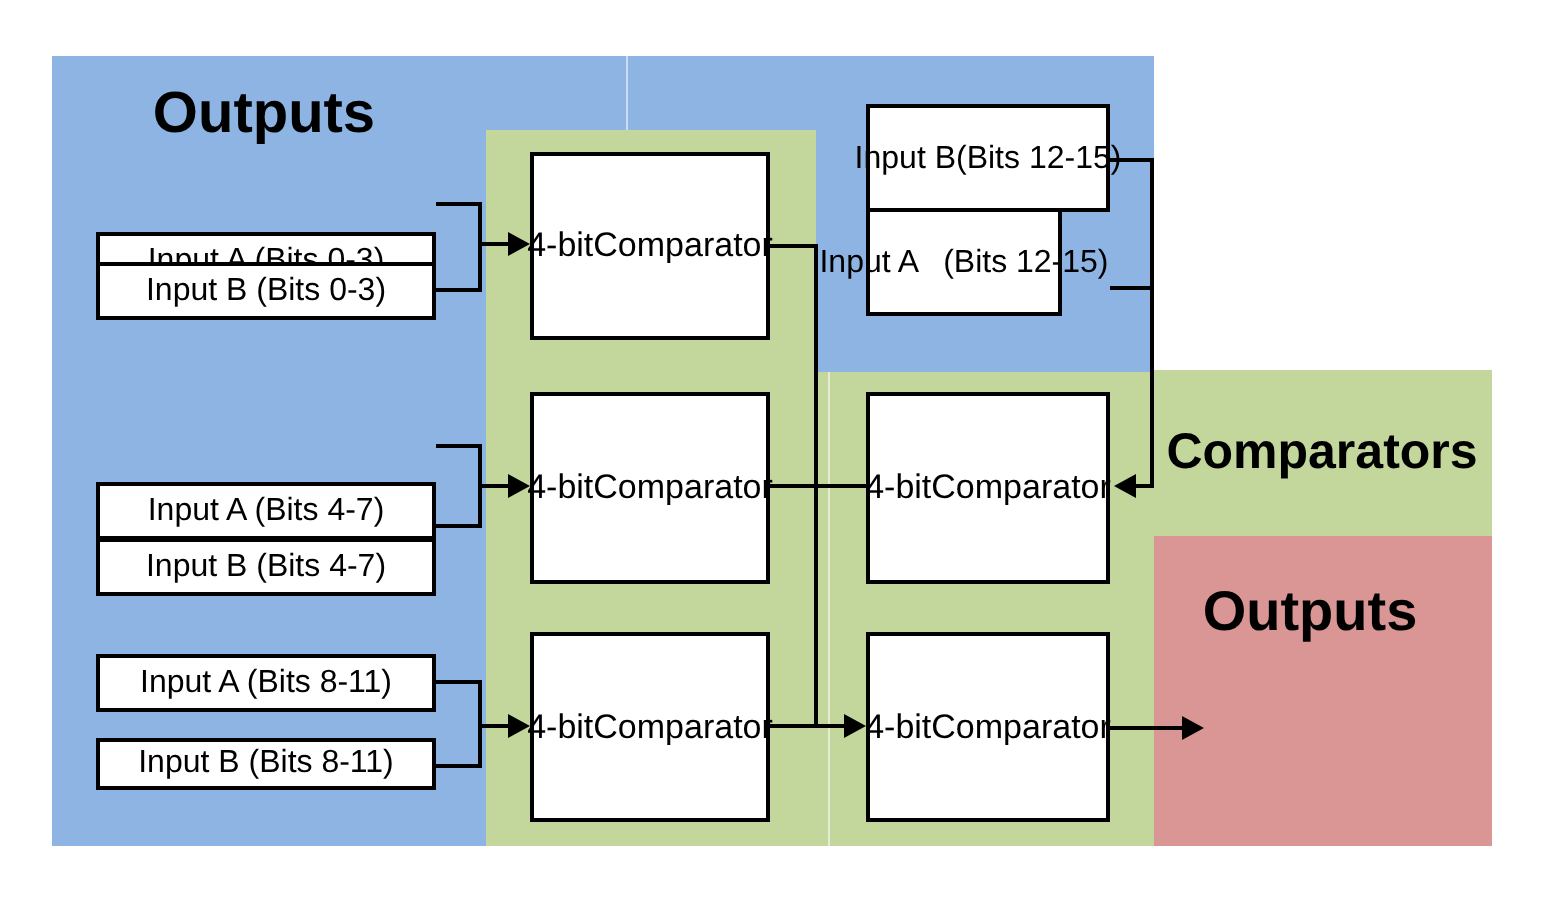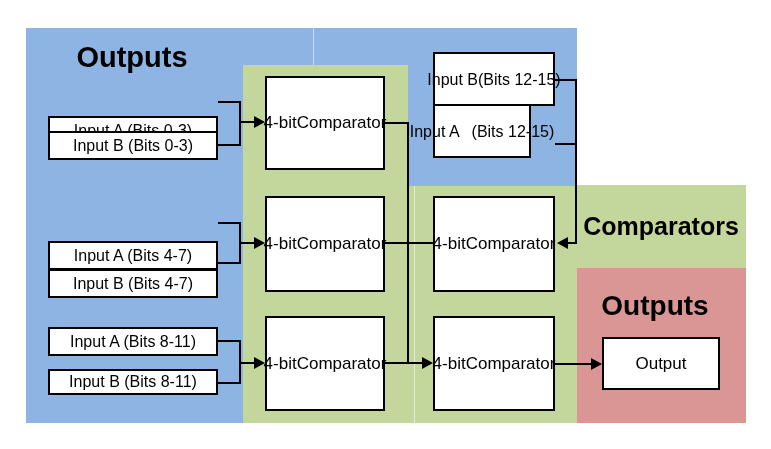--- a/index.html
+++ b/index.html
@@ -108,16 +108,13 @@
       <span class="ln">Comparator</span>
     </div>
     <div class="node" style="left: 433px; top: 196px; width: 122px; height: 96px; font-size: 17px; line-height: 22px;">
       <span class="ln">4-bit</span>
       <span class="ln">Comparator</span>
     </div>
     <div class="node" style="left: 433px; top: 316px; width: 122px; height: 95px; font-size: 17px; line-height: 22px;">
       <span class="ln">4-bit</span>
       <span class="ln">Comparator</span>
     </div>
-    <div class="node" style="left: 602px; top: 337px; width: 118px; height: 53px; font-size: 17px; line-height: 21px;">
-      <span class="ln">Output</span>
-    </div>
   </div>
 
 </body></html>

